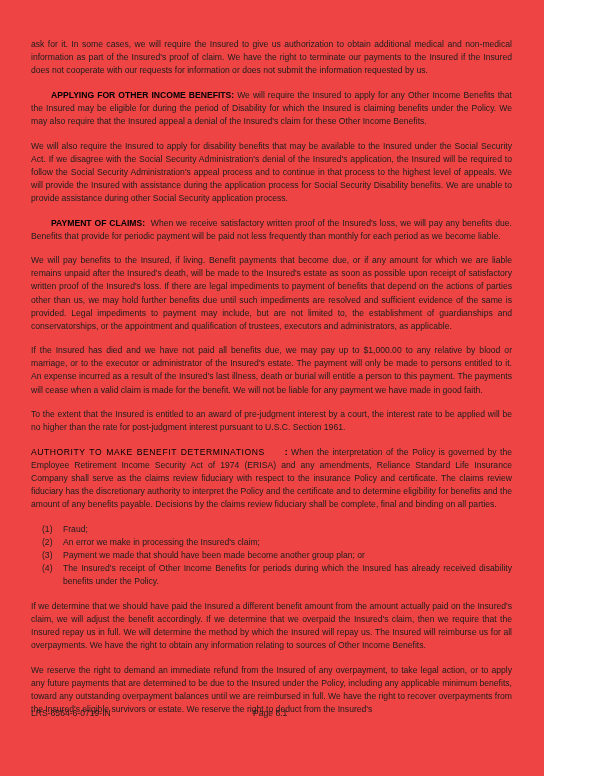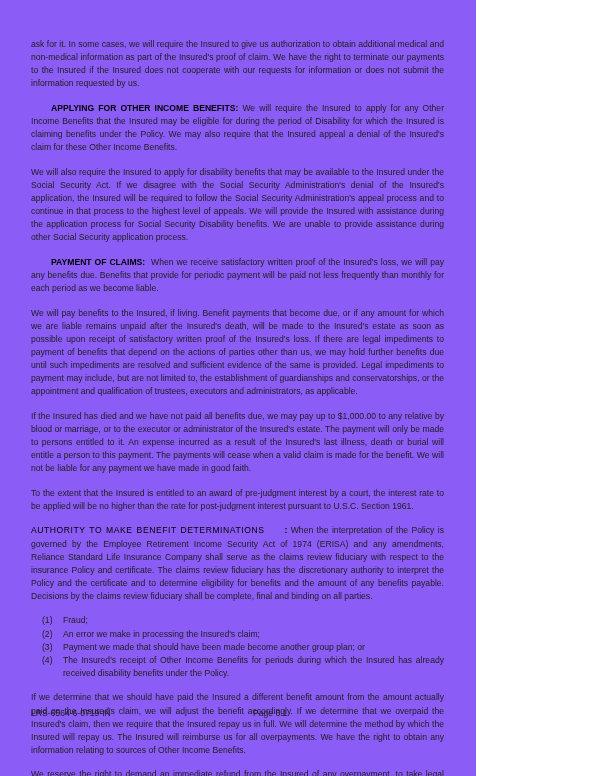--- a/index.html
+++ b/index.html
@@ -9,23 +9,23 @@
   }
   body {
     width: 600px;
     height: 776px;
     font-family: "Liberation Sans", sans-serif;
     color: #1a1a1a;
     -webkit-font-smoothing: antialiased;
   }
   .page {
     position: relative;
-    width: 476px;
+    width: 544px;
     height: 776px;
-    background: #8b5cf6;
+    background: #ef4444;
     box-sizing: border-box;
     padding: 38px 32px 0 31px;
     overflow: hidden;
   }
   .doc-body {
     font-size: 8.6px;
     line-height: 13.1px;
     text-align: justify;
     text-justify: inter-word;
     color: #1d1d1d;

